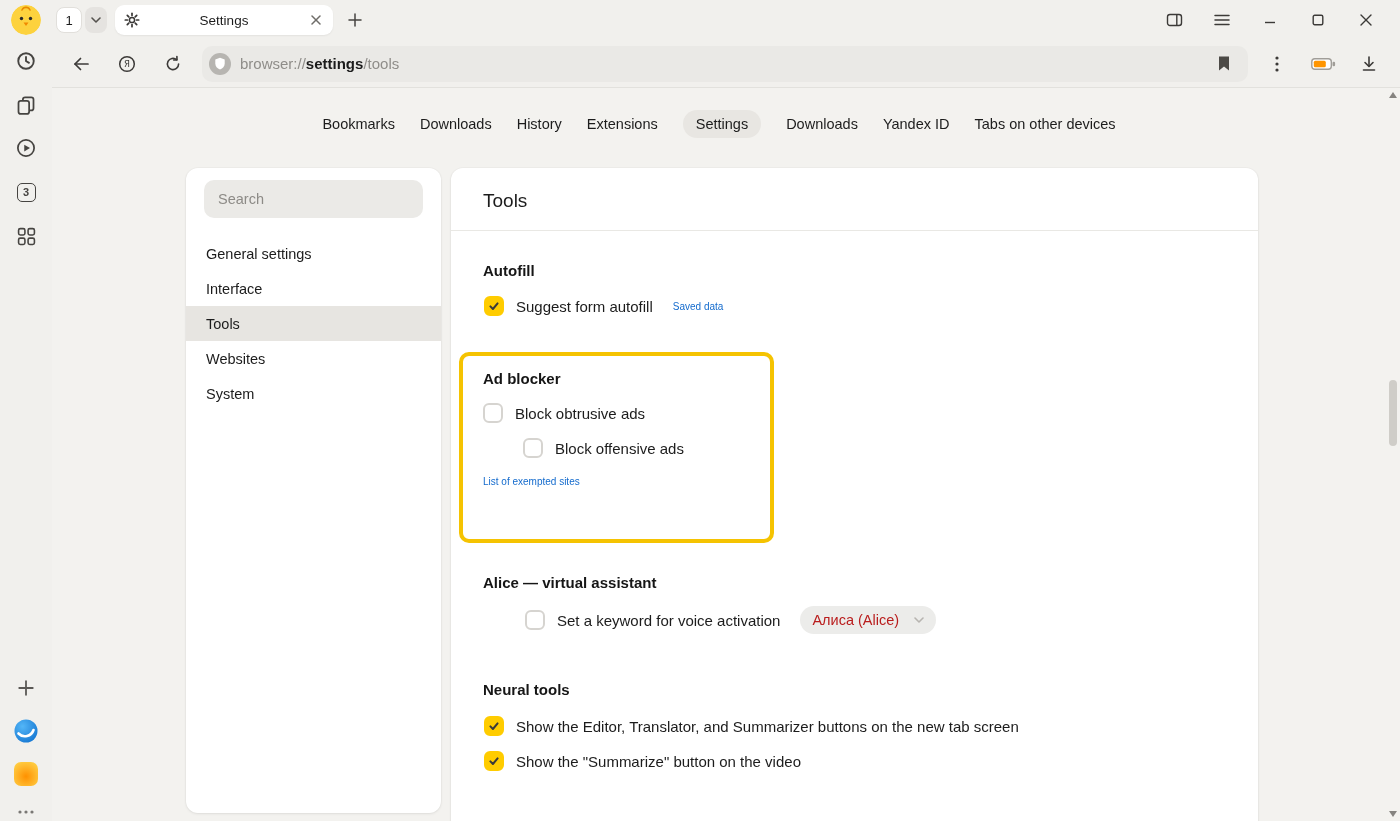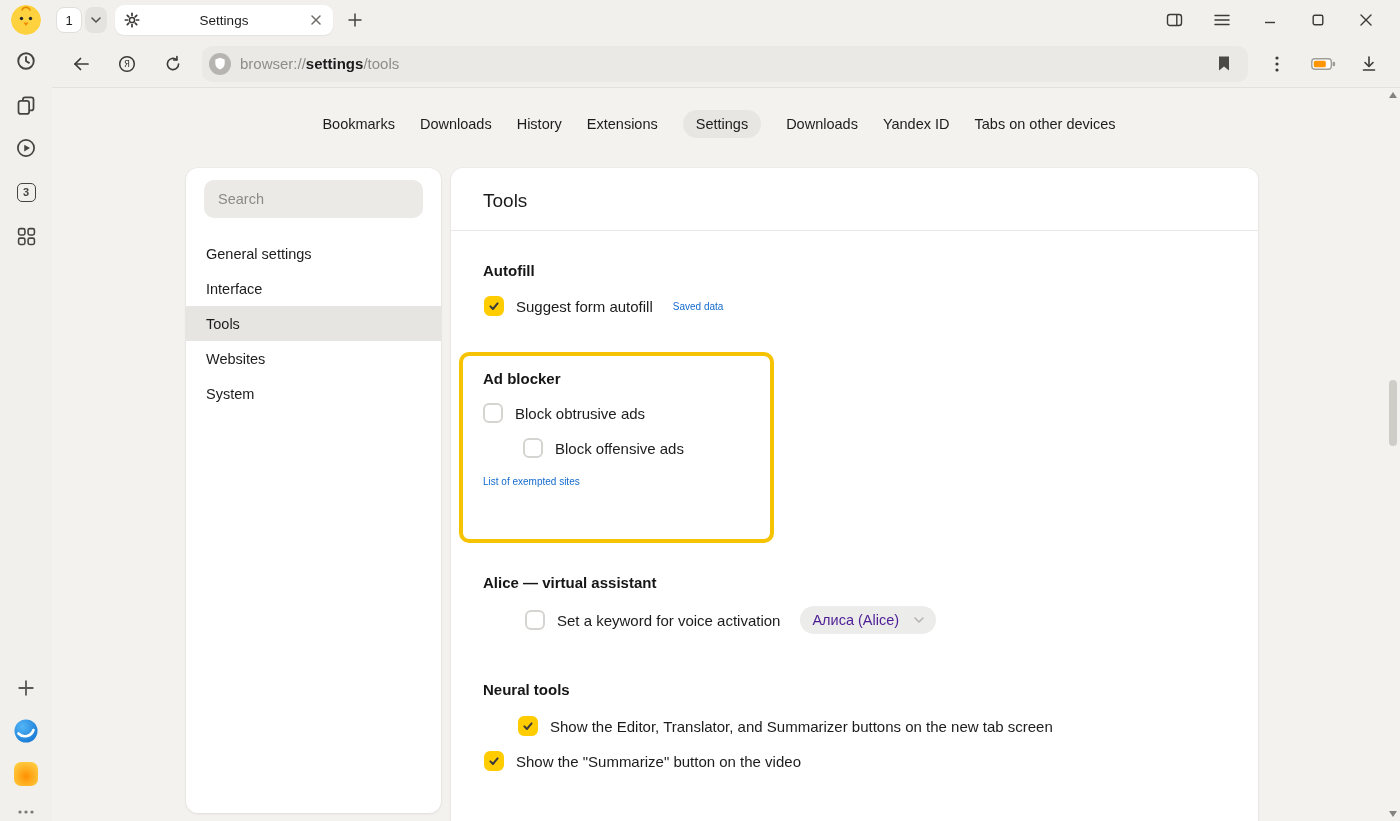--- a/index.html
+++ b/index.html
@@ -74,24 +74,24 @@
 
   #adblock-box { position:absolute; top:184px; left:8px; width:315px; height:191px; border:4px solid var(--highlight-border,#f5c301); border-radius:10px; padding:12px 0 0 20px; }
   #adblock-box .sec-heading { margin-top:2px; }
   #adblock-box .row { margin-top:16px; }
   #adblock-box .row + .row { margin-top:15px;padding-left:40px; }
   #adblock-box .link { display:block; margin-top:18px; }
   #adblock-box .link + .link { margin-top:20px; }
 
   #alice-heading { position:absolute; top:406px; left:32px; }
   #alice-row { position:absolute; top:438px; left:33px;padding-left:41px; }
-  .dropdown { display:inline-flex; align-items:center; gap:15px; background:#ececea; border-radius:14px; padding:6px 12px; font-size:14.5px; color:#4c1d95; margin-left:8px; cursor:pointer; }
+  .dropdown { display:inline-flex; align-items:center; gap:15px; background:#ececea; border-radius:14px; padding:6px 12px; font-size:14.5px; color:#b91c1c; margin-left:8px; cursor:pointer; }
 
   #neural-heading { position:absolute; top:513px; left:32px; }
-  #neural-row-0 { position:absolute; top:548px; left:33px;margin-left:34px; }
+  #neural-row-0 { position:absolute; top:548px; left:33px; }
   #neural-row-1 { position:absolute; top:583px; left:33px; }
   #neural-row-2 { position:absolute; top:618px; left:33px; }
 
   
   .scrollbar { position:absolute; top:0; right:0; bottom:0; width:14px; }
   .scroll-up { position:absolute; top:4px; left:3px; width:0; height:0; border-left:4px solid transparent; border-right:4px solid transparent; border-bottom:6px solid #85837f; cursor:pointer; }
   .scroll-down { position:absolute; bottom:4px; left:3px; width:0; height:0; border-left:4px solid transparent; border-right:4px solid transparent; border-top:6px solid #85837f; cursor:pointer; }
   .scroll-thumb { position:absolute; top:292px; left:3px; width:8px; height:66px; background:#cfcdc8; border-radius:4px; cursor:pointer; }
 
   svg { display:block; }

